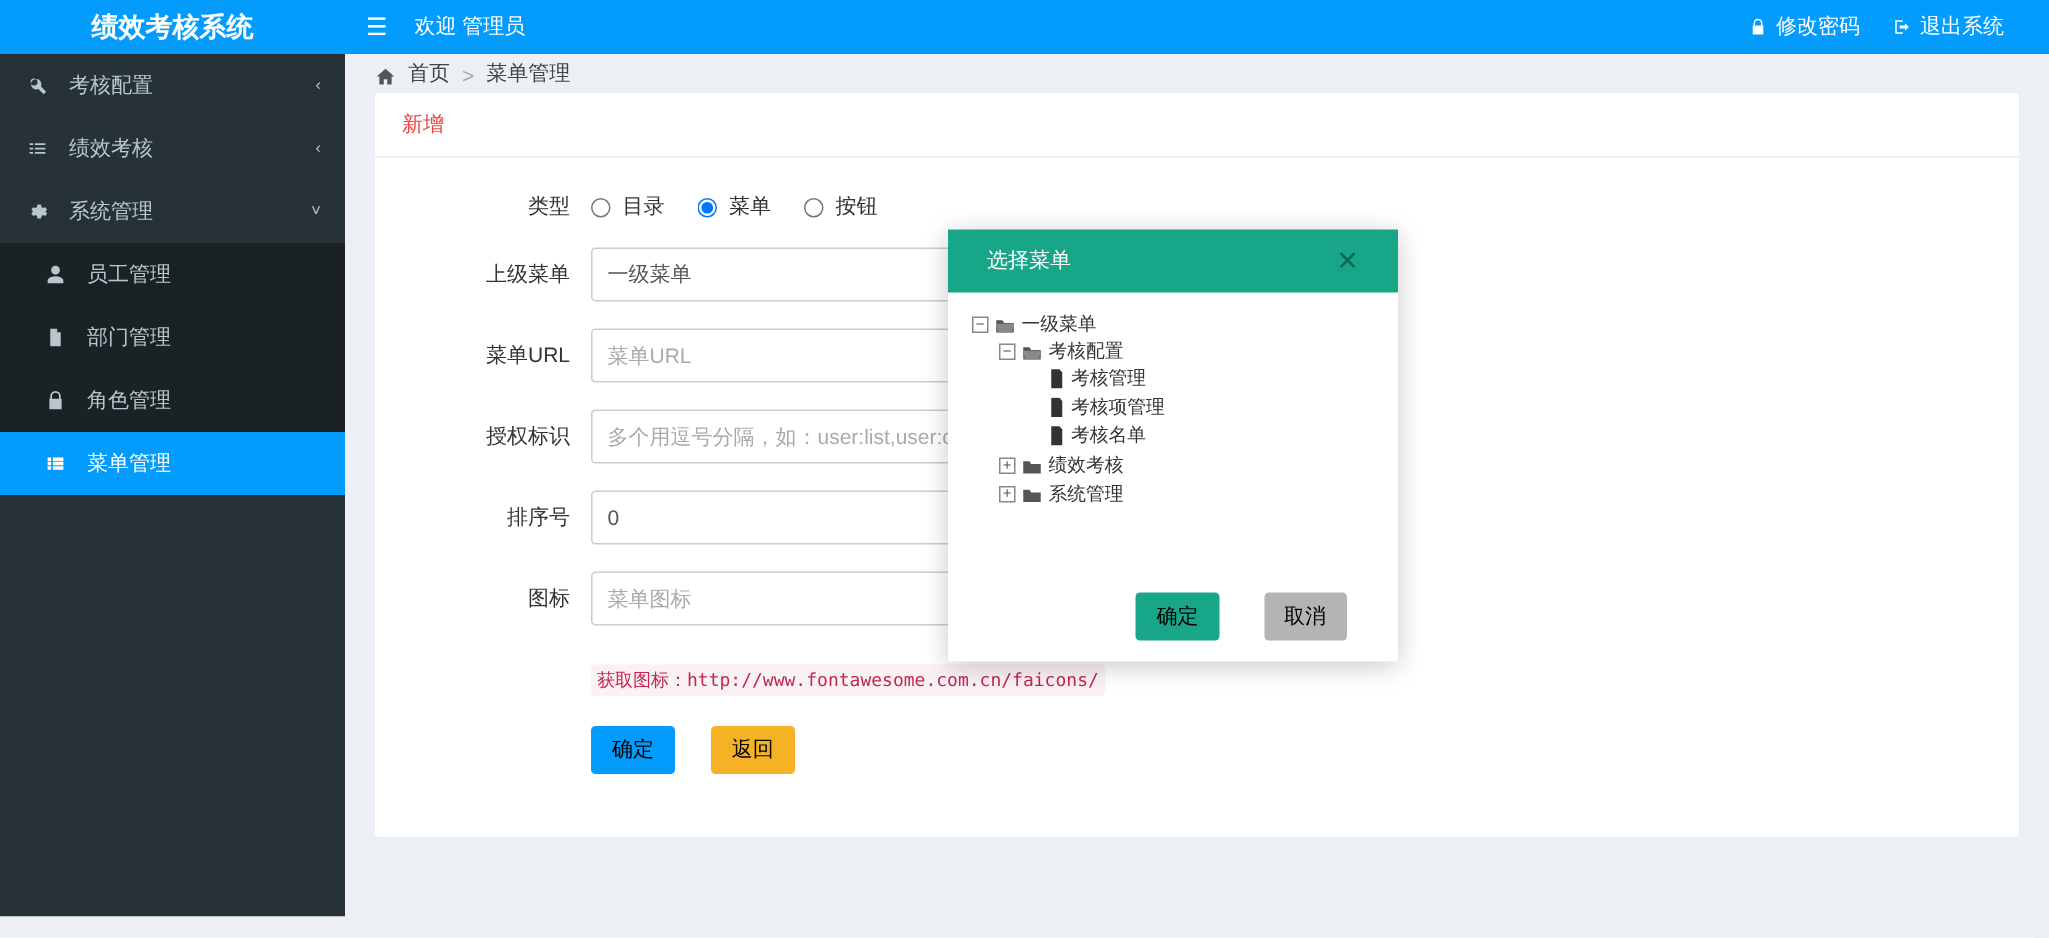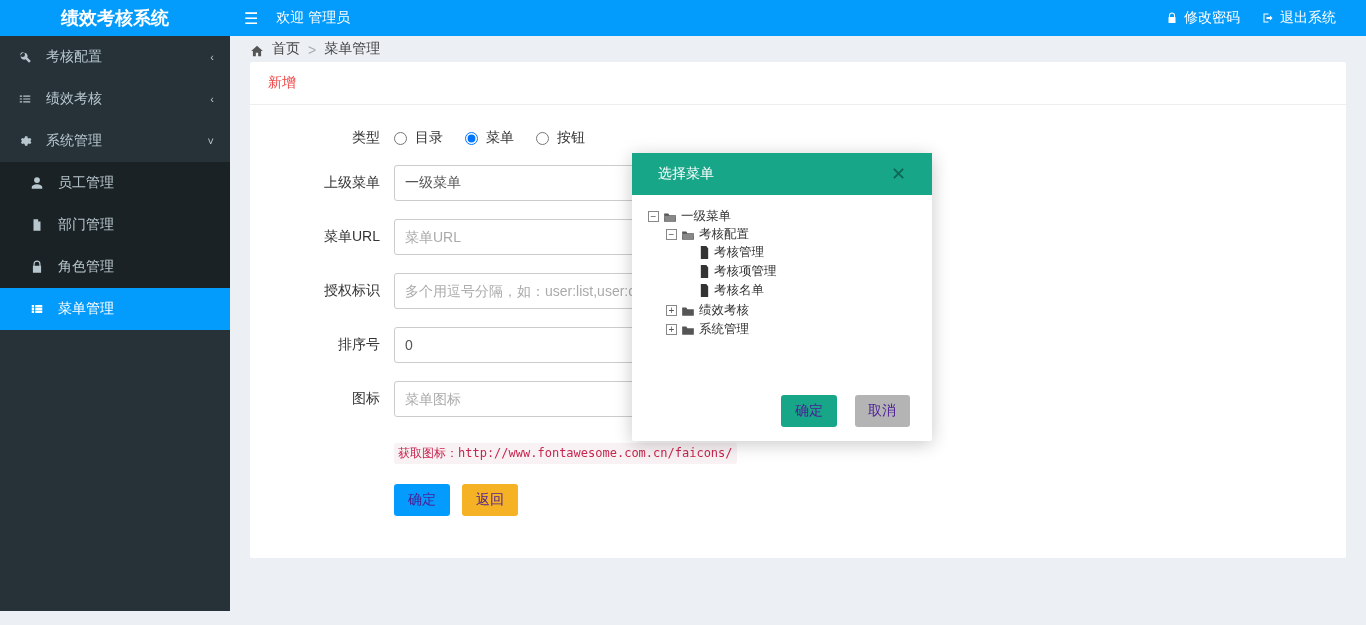--- a/index.html
+++ b/index.html
@@ -26,21 +26,21 @@
 .panel-head{padding:12px 18px;font-size:14px;color:#ef4444;border-bottom:1px solid #eee;}
 .panel-body{padding:24px;}
 .frow{display:flex;align-items:center;margin-bottom:18px;}
 .flabel{width:120px;text-align:right;padding-right:14px;color:#333;}
 .fcontrol{flex:0 0 370px;}
 .fcontrol input[type=text]{width:370px;height:36px;border:1px solid #ccc;border-radius:3px;padding:0 10px;font-size:14px;color:#555;}
 .fcontrol input[type=text]::placeholder{color:#aaa;}
 .radios{display:flex;gap:22px;align-items:center;}
 .radios label{display:flex;align-items:center;gap:8px;cursor:pointer;}
 .help{color:#c7254e;font-family:Menlo,Monaco,Consolas,monospace;font-size:12px;background:#f9f2f4;padding:2px 4px;border-radius:3px;display:inline-block;margin-top:22px;}
-.btn{display:inline-flex;align-items:center;justify-content:center;height:32px;padding:0 14px;border:none;border-radius:3px;color:#4c1d95;font-size:14px;cursor:pointer;margin-right:8px;}
+.btn{display:inline-flex;align-items:center;justify-content:center;height:32px;padding:0 14px;border:none;border-radius:3px;color:#000000;font-size:14px;cursor:pointer;margin-right:20px;}
 .btn-primary{background:#039cfd;}
 .btn-warning{background:#f5b225;}
 
 .modal{position:absolute;left:632px;top:153px;width:300px;background:#fff;box-shadow:0 3px 18px rgba(0,0,0,.22);border-radius:2px;z-index:100;}
 .modal-head{background:#18a689;color:#fff;height:42px;display:flex;align-items:center;justify-content:space-between;padding:0 26px;font-size:14px;}
 .modal-head .close{cursor:pointer;font-size:18px;color:#0e6654;}
 .modal-body{padding:12px 12px 8px 12px;min-height:190px;}
 .modal-foot{padding:10px 14px 14px;display:flex;justify-content:flex-end;gap:10px;}
 .btn-ok{background:#18a689;}
 .btn-cancel{background:#b4b4b4;padding-left:13px;}

